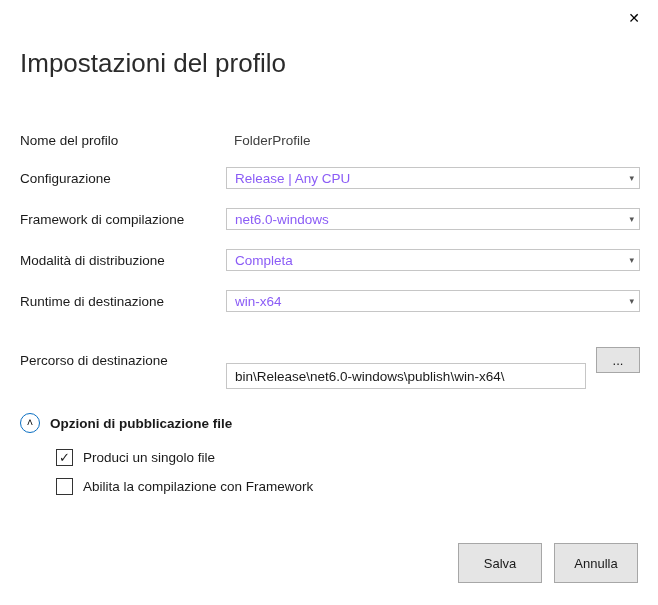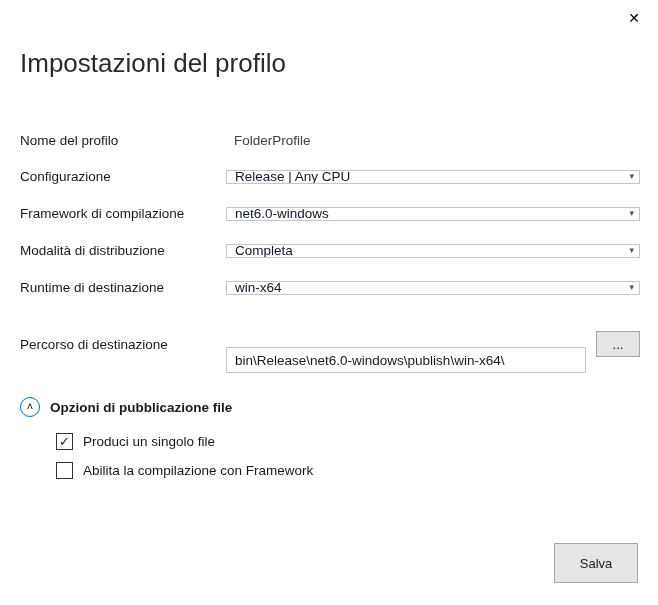--- a/index.html
+++ b/index.html
@@ -49,27 +49,27 @@
     font-size: 13.5px;
     color: #404040;
     padding-left: 8px;
   }
   .combo {
     position: relative;
     width: 414px;
   }
   .combo-input {
     width: 100%;
-    height: 14px;
+    height: 22px;
     border: 1px solid #c6c6c6;
     background: #ffffff;
     font-family: inherit;
     font-size: 13.5px;
     padding: 0 26px 0 8px;
-    color: #0f172a;
+    color: #8b5cf6;
   }
   .combo-arrow {
     position: absolute;
     right: 6px;
     top: 50%;
     transform: translateY(-50%);
     pointer-events: none;
     color: #555;
     font-size: 9px;
   }
@@ -233,13 +233,14 @@
     <label class="checkbox-row">
       <span class="checkbox-box"></span>
       <span class="checkbox-label">Abilita la compilazione con Framework</span>
     </label>
   </div>
 
 </div>
 
 <div class="footer">
   <button class="footer-btn">Salva</button>
+  <button class="footer-btn">Annulla</button>
 </div>
 
 </body></html>

